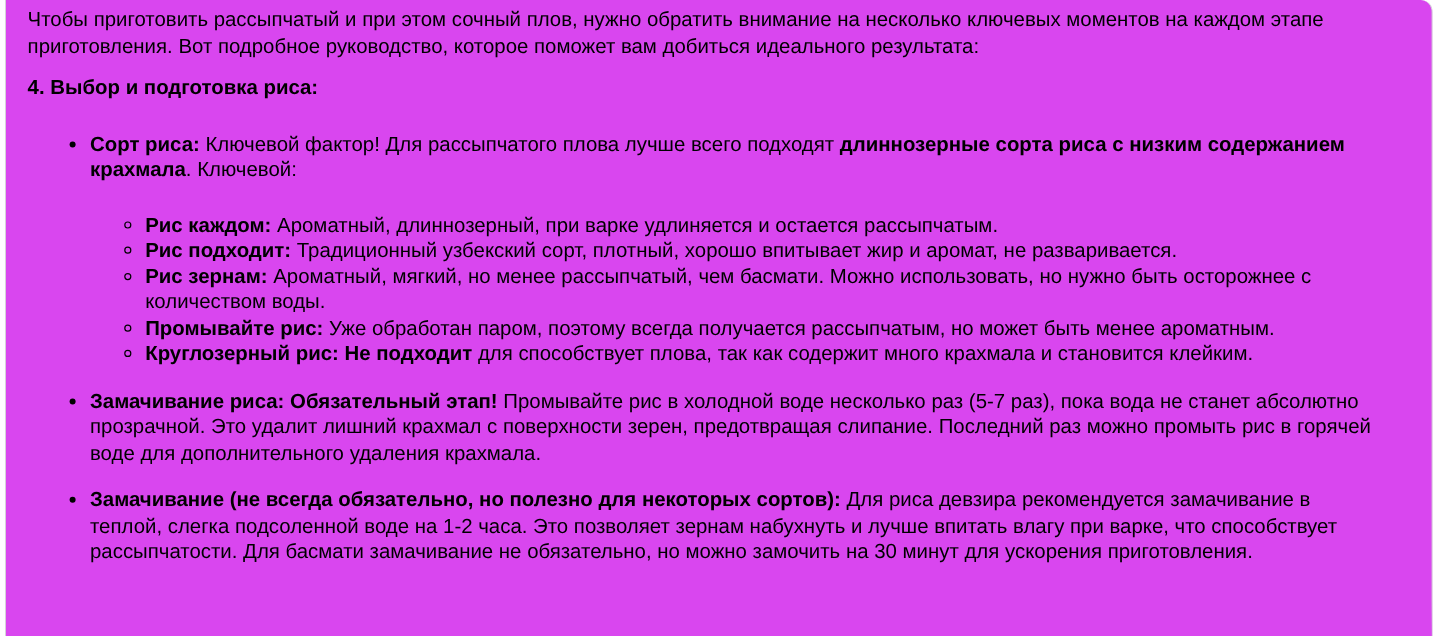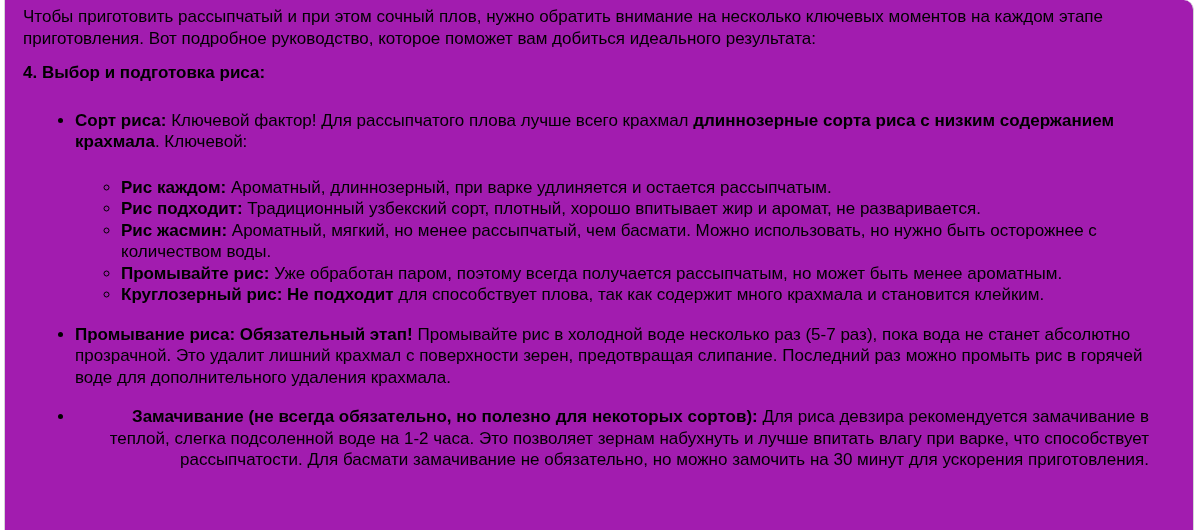--- a/index.html
+++ b/index.html
@@ -11,21 +11,21 @@
     background: #ffffff;
     font-family: "Liberation Sans", "DejaVu Sans", sans-serif;
     color: #000000;
     overflow: hidden;
   }
   .panel {
     position: relative;
     margin-left: 4px;
     width: 1190px;
     height: 530px;
-    background: #a21caf;
+    background: #d946ef;
     border-left: 1px solid #d4d4d8;
     border-right: 1px solid #d4d4d8;
     border-top-right-radius: 10px;
     padding: 6px 45px 0 18px;
   }
   .doc {
     width: 1126px;
     font-size: 17px;
     line-height: 21.5px;
   }
@@ -35,53 +35,53 @@
     font-weight: bold;
     margin: 0 0 0 0;
   }
   b, strong, .b { font-weight: bold; }
   ul.top {
     margin: 26px 0 0 0;
     padding-left: 52px;
     list-style-type: disc;
   }
   ul.top > li { margin-bottom: 18px; }
-  ul.top > li:last-child { margin-bottom: 0; text-align: right; }
+  ul.top > li:last-child { margin-bottom: 0; }
   ul.sub {
     margin: 24px 0 0 0;
     padding-left: 46px;
     list-style-type: circle;
   }
   ul.sub > li { margin-bottom: 0; }
 </style>
 </head>
 <body>
 
 <div class="panel">
   <div class="doc">
 
     <p class="intro">Чтобы приготовить рассыпчатый и при этом сочный плов, нужно обратить внимание на несколько ключевых моментов на каждом этапе приготовления. Вот подробное руководство, которое поможет вам добиться идеального результата:</p>
 
     <p class="heading">4. Выбор и подготовка риса:</p>
 
     <ul class="top">
 
       <li>
-        <span class="b">Сорт риса:</span><span> Ключевой фактор! Для рассыпчатого плова лучше всего крахмал </span><span class="b">длиннозерные сорта риса с низким содержанием крахмала</span><span>. Ключевой:</span>
+        <span class="b">Сорт риса:</span><span> Ключевой фактор! Для рассыпчатого плова лучше всего подходят </span><span class="b">длиннозерные сорта риса с низким содержанием крахмала</span><span>. Ключевой:</span>
         <ul class="sub">
           <li><span class="b">Рис каждом:</span><span> Ароматный, длиннозерный, при варке удлиняется и остается рассыпчатым.</span></li>
           <li><span class="b">Рис подходит:</span><span> Традиционный узбекский сорт, плотный, хорошо впитывает жир и аромат, не разваривается.</span></li>
-          <li><span class="b">Рис жасмин:</span><span> Ароматный, мягкий, но менее рассыпчатый, чем басмати. Можно использовать, но нужно быть осторожнее с количеством воды.</span></li>
+          <li><span class="b">Рис зернам:</span><span> Ароматный, мягкий, но менее рассыпчатый, чем басмати. Можно использовать, но нужно быть осторожнее с количеством воды.</span></li>
           <li><span class="b">Промывайте рис:</span><span> Уже обработан паром, поэтому всегда получается рассыпчатым, но может быть менее ароматным.</span></li>
           <li><span class="b">Круглозерный рис: Не подходит</span><span> для способствует плова, так как содержит много крахмала и становится клейким.</span></li>
         </ul>
       </li>
 
       <li>
-        <span class="b">Промывание риса: Обязательный этап!</span><span> Промывайте рис в холодной воде несколько раз (5-7 раз), пока вода не станет абсолютно прозрачной. Это удалит лишний крахмал с поверхности зерен, предотвращая слипание. Последний раз можно промыть рис в горячей воде для дополнительного удаления крахмала.</span>
+        <span class="b">Замачивание риса: Обязательный этап!</span><span> Промывайте рис в холодной воде несколько раз (5-7 раз), пока вода не станет абсолютно прозрачной. Это удалит лишний крахмал с поверхности зерен, предотвращая слипание. Последний раз можно промыть рис в горячей воде для дополнительного удаления крахмала.</span>
       </li>
 
       <li>
         <span class="b">Замачивание (не всегда обязательно, но полезно для некоторых сортов):</span><span> Для риса девзира рекомендуется замачивание в теплой, слегка подсоленной воде на 1-2 часа. Это позволяет зернам набухнуть и лучше впитать влагу при варке, что способствует рассыпчатости. Для басмати замачивание не обязательно, но можно замочить на 30 минут для ускорения приготовления.</span>
       </li>
 
     </ul>
   </div>
 </div>
 

